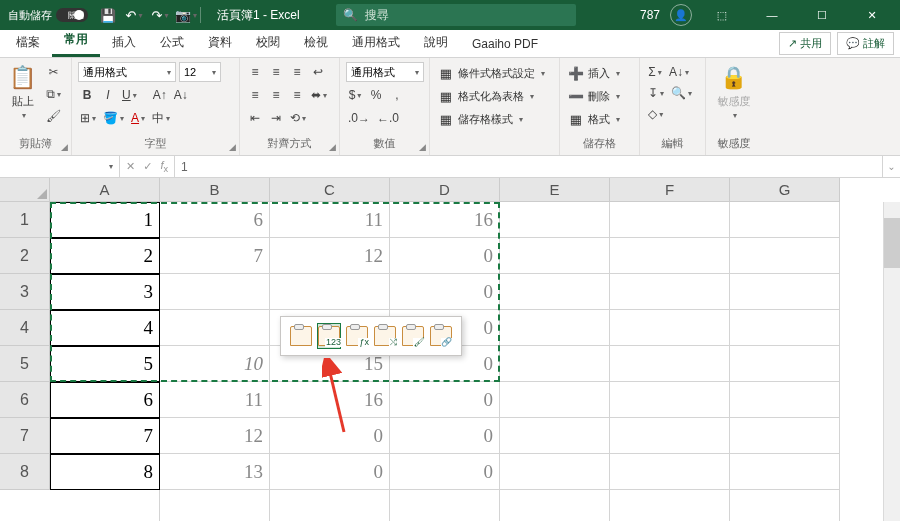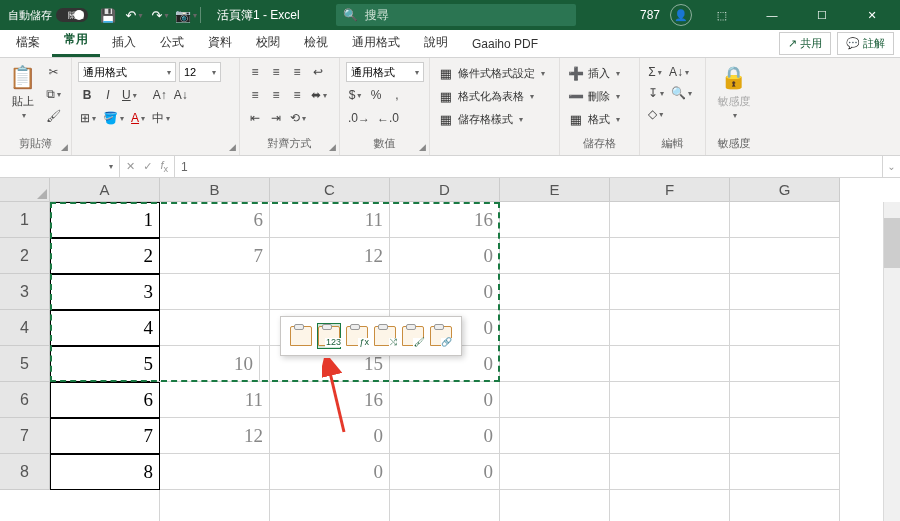--- a/index.html
+++ b/index.html
@@ -161,20 +161,21 @@
       <div class="row">
         <span class="ribbon-btn">⊞<span class="dd">▾</span></span>
         <span class="ribbon-btn">🪣<span class="dd">▾</span></span>
         <span class="ribbon-btn" style="color:#c00">
             <u>A</u>
             <span class="dd">▾</span>
           </span>
         <span class="ribbon-btn">中<span class="dd">▾</span></span>
       </div>
     </div>
+    <div class="group-label">字型</div>
     <span class="launcher">◢</span>
   </div>
 
   <div class="group" style="width:100px">
     <div class="stack" style="gap:3px">
       <div class="row">
         <span class="ribbon-btn">≡</span>
         <span class="ribbon-btn">≡</span>
         <span class="ribbon-btn">≡</span>
         <span class="ribbon-btn">↩</span>
@@ -324,23 +325,24 @@
       <div class="cell right border-all" style="color: rgb(0, 0, 0); left: 0px; top: 0px; width: 110px;">1</div>
       <div class="cell right border-all" style="color: rgb(0, 0, 0); left: 0px; top: 36px; width: 110px;">2</div>
       <div class="cell right border-all" style="color: rgb(0, 0, 0); left: 0px; top: 72px; width: 110px;">3</div>
       <div class="cell right border-all" style="color: rgb(0, 0, 0); left: 0px; top: 108px; width: 110px;">4</div>
       <div class="cell right border-all" style="color: rgb(0, 0, 0); left: 0px; top: 144px; width: 110px;">5</div>
       <div class="cell right border-all" style="color: rgb(0, 0, 0); left: 0px; top: 180px; width: 110px;">6</div>
       <div class="cell right border-all" style="color: rgb(0, 0, 0); left: 0px; top: 216px; width: 110px;">7</div>
       <div class="cell right border-all" style="color: rgb(0, 0, 0); left: 0px; top: 252px; width: 110px;">8</div>
       <div class="cell right grey-text" style="left: 110px; top: 0px; width: 110px;">6</div>
       <div class="cell right grey-text" style="left: 110px; top: 36px; width: 110px;">7</div>
-      <div class="cell right grey-text" style="left: 100px; top: 144px; width: 110px;">10</div>
+      <div class="cell right grey-text" style="left: 110px; top: 144px; width: 110px; font-style: italic;">10</div>
       <div class="cell right grey-text" style="left: 110px; top: 180px; width: 110px;">11</div>
       <div class="cell right grey-text" style="left: 110px; top: 216px; width: 110px;">12</div>
+      <div class="cell right grey-text" style="left: 110px; top: 252px; width: 110px;">13</div>
       <div class="cell right grey-text" style="left: 220px; top: 0px; width: 120px;">11</div>
       <div class="cell right grey-text" style="left: 220px; top: 36px; width: 120px;">12</div>
       <div class="cell right grey-text" style="left: 220px; top: 144px; width: 120px;">15</div>
       <div class="cell right grey-text" style="left: 220px; top: 180px; width: 120px;">16</div>
       <div class="cell right grey-text" style="left: 220px; top: 216px; width: 120px;">0</div>
       <div class="cell right grey-text" style="left: 220px; top: 252px; width: 120px;">0</div>
       <div class="cell right grey-text" style="left: 340px; top: 0px; width: 110px;">16</div>
       <div class="cell right grey-text" style="left: 340px; top: 36px; width: 110px;">0</div>
       <div class="cell right grey-text" style="left: 340px; top: 72px; width: 110px;">0</div>
       <div class="cell right grey-text" style="left: 340px; top: 108px; width: 110px;">0</div>

